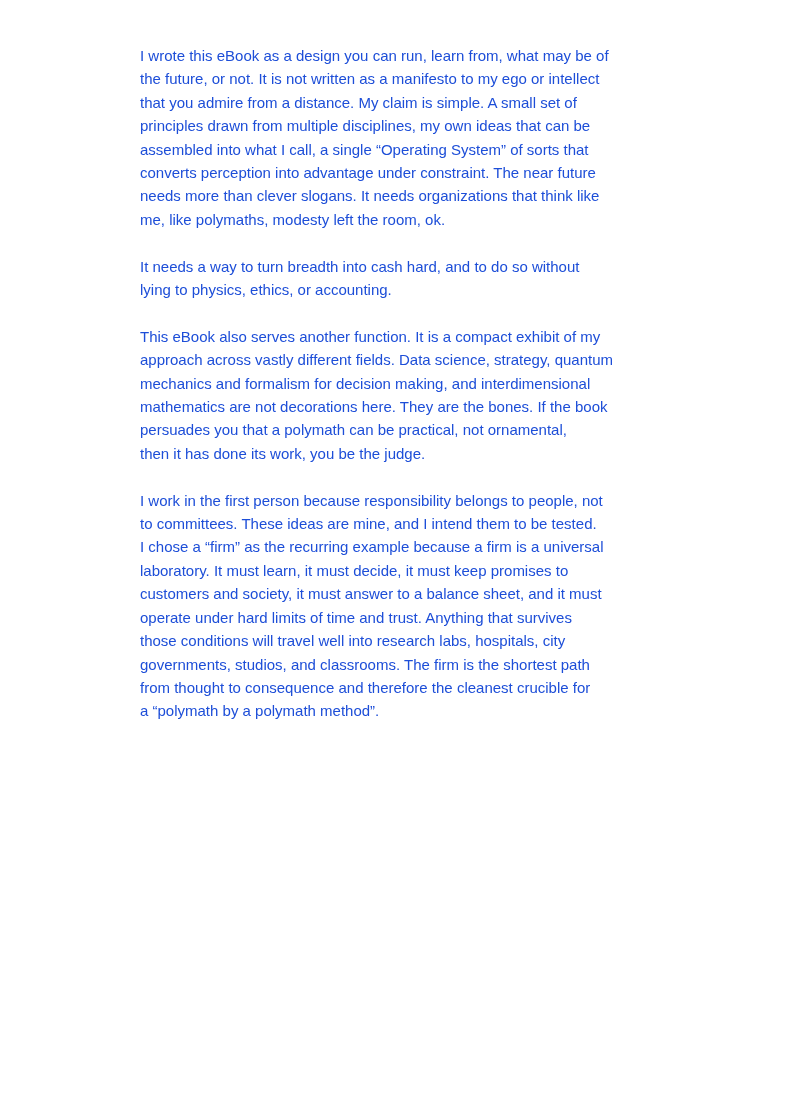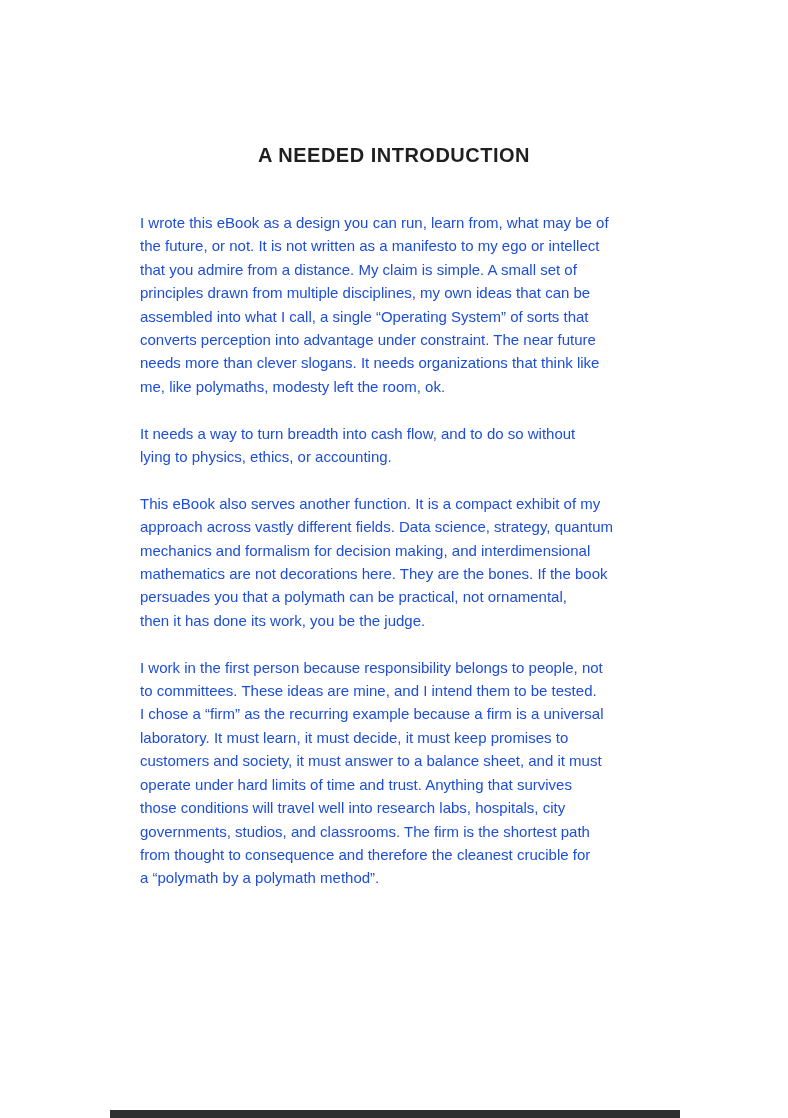--- a/index.html
+++ b/index.html
@@ -53,32 +53,31 @@
       width: 570px;
       height: 8px;
       background: #303030;
     }
   </style>
 </head>
 <body>
 
 <div class="page">
 
-  <h1 class="doc-title">A NEEDED INTRODUCTION</h1>
 
   <div class="doc-body">
     <p>I wrote this eBook as a design you can run, learn from, what may be of
 the future, or not. It is not written as a manifesto to my ego or intellect
 that you admire from a distance. My claim is simple. A small set of
 principles drawn from multiple disciplines, my own ideas that can be
 assembled into what I call, a single “Operating System” of sorts that
 converts perception into advantage under constraint. The near future
 needs more than clever slogans. It needs organizations that think like
 me, like polymaths, modesty left the room, ok.</p>
-    <p>It needs a way to turn breadth into cash flow, and to do so without
+    <p>It needs a way to turn breadth into cash hard, and to do so without
 lying to physics, ethics, or accounting.</p>
     <p>This eBook also serves another function. It is a compact exhibit of my
 approach across vastly different fields. Data science, strategy, quantum
 mechanics and formalism for decision making, and interdimensional
 mathematics are not decorations here. They are the bones. If the book
 persuades you that a polymath can be practical, not ornamental,
 then it has done its work, you be the judge.</p>
     <p>I work in the first person because responsibility belongs to people, not
 to committees. These ideas are mine, and I intend them to be tested.
 I chose a “firm” as the recurring example because a firm is a universal

